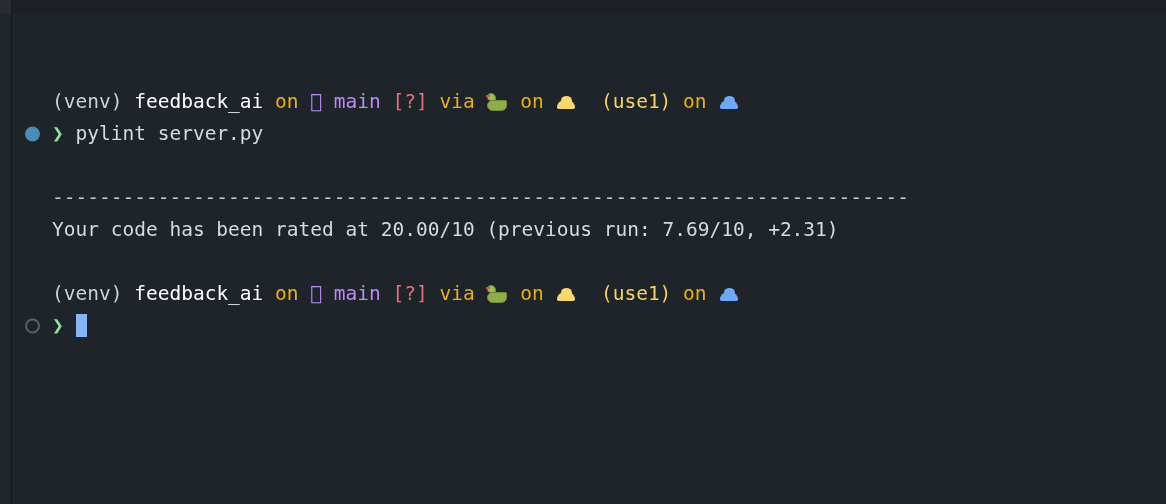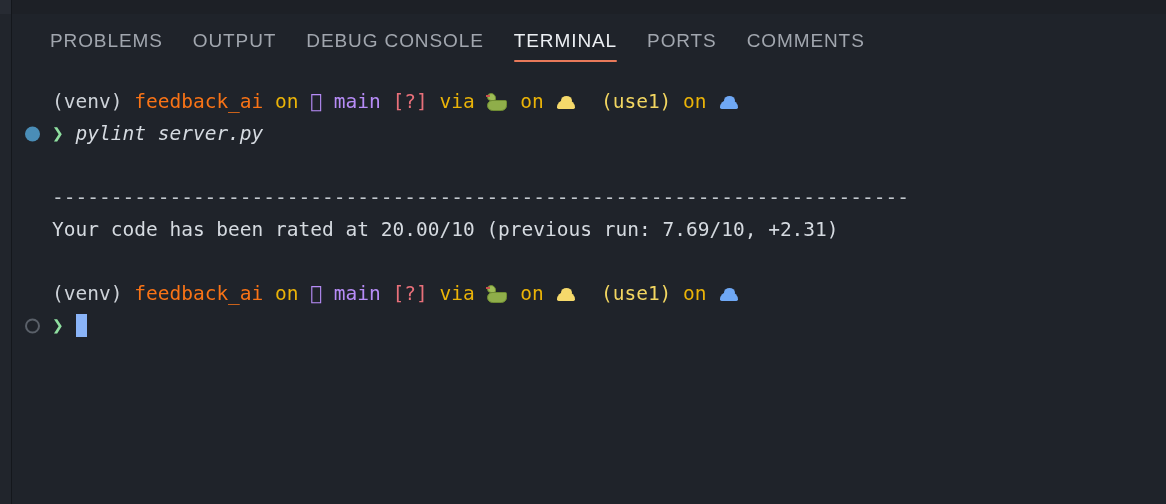--- a/index.html
+++ b/index.html
@@ -50,26 +50,26 @@
   
   .deco {
     position:absolute; left:13px; top:50%; transform:translateY(-50%);
     width:15px; height:15px; border-radius:50%;
   }
   .deco.success { background:#4a8db7; }
   .deco.idle    { background:transparent; border:2px solid #5a6069; }
 
   .chev   { color:#8fdfa0; }
   .venv   { color:#cdd2d8; }
-  .repo   { color:#f97316; }
+  .repo   { color:#ffffff; }
   .plain  { color:#eab308; }
   .branch { color:#b78cf7; }
   .dirty  { color:#e8707a; }
   .ctx    { color:#f2d661;text-align:right; }
-  .cmd    { color:#d5dae0;font-style:italic; }
+  .cmd    { color:#d5dae0; }
   .rule   { color:#c3c8ce; }
   .msg    { color:#d5dae0; }
   
   .cloud {
     display:inline-block; width:22px; height:13px; vertical-align:-1px;
     position:relative;
   }
   .cloud::before {
     content:""; position:absolute; left:2px; bottom:0; width:18px; height:9px;
     border-radius:9px 9px 2px 2px;
@@ -111,41 +111,20 @@
 <body>
 
 <div id="root">
 
   <div class="rail">
     <div class="rail-top"></div>
   </div>
   <div class="rail-divider"></div>
   <div class="panel-topstrip"></div>
 
-  <div class="tabbar">
-    <div class="tab">
-      <span>PROBLEMS</span>
-    </div>
-    <div class="tab">
-      <span>OUTPUT</span>
-    </div>
-    <div class="tab">
-      <span>DEBUG CONSOLE</span>
-    </div>
-    <div class="tab active">
-      <span>TERMINAL</span>
-      <span class="tab-underline"></span>
-    </div>
-    <div class="tab">
-      <span>PORTS</span>
-    </div>
-    <div class="tab">
-      <span>COMMENTS</span>
-    </div>
-  </div>
 
   <div class="term">
 
     <div class="line"><span class="venv">(venv)</span><span class="plain"> </span><span class="repo">feedback_ai</span><span class="plain"> on </span><span class="branch"></span><span class="plain"> </span><span class="branch">main</span><span class="plain"> </span><span class="dirty">[?]</span><span class="plain"> via </span><span class="snake"><span class="snake-body"></span><span class="snake-head"></span><span class="snake-tongue"></span></span><span class="plain"> on </span><span class="cloud aws"></span><span class="plain">  </span><span class="ctx">(use1)</span><span class="plain"> on </span><span class="cloud azure"></span></div>
 
     <div class="line"><span class="deco success"></span><span class="chev">❯</span><span class="plain"> </span><span class="cmd">pylint server.py</span></div>
 
     <div class="line blank"></div>
 
     <div class="line"><span class="rule">-------------------------------------------------------------------------</span></div>

